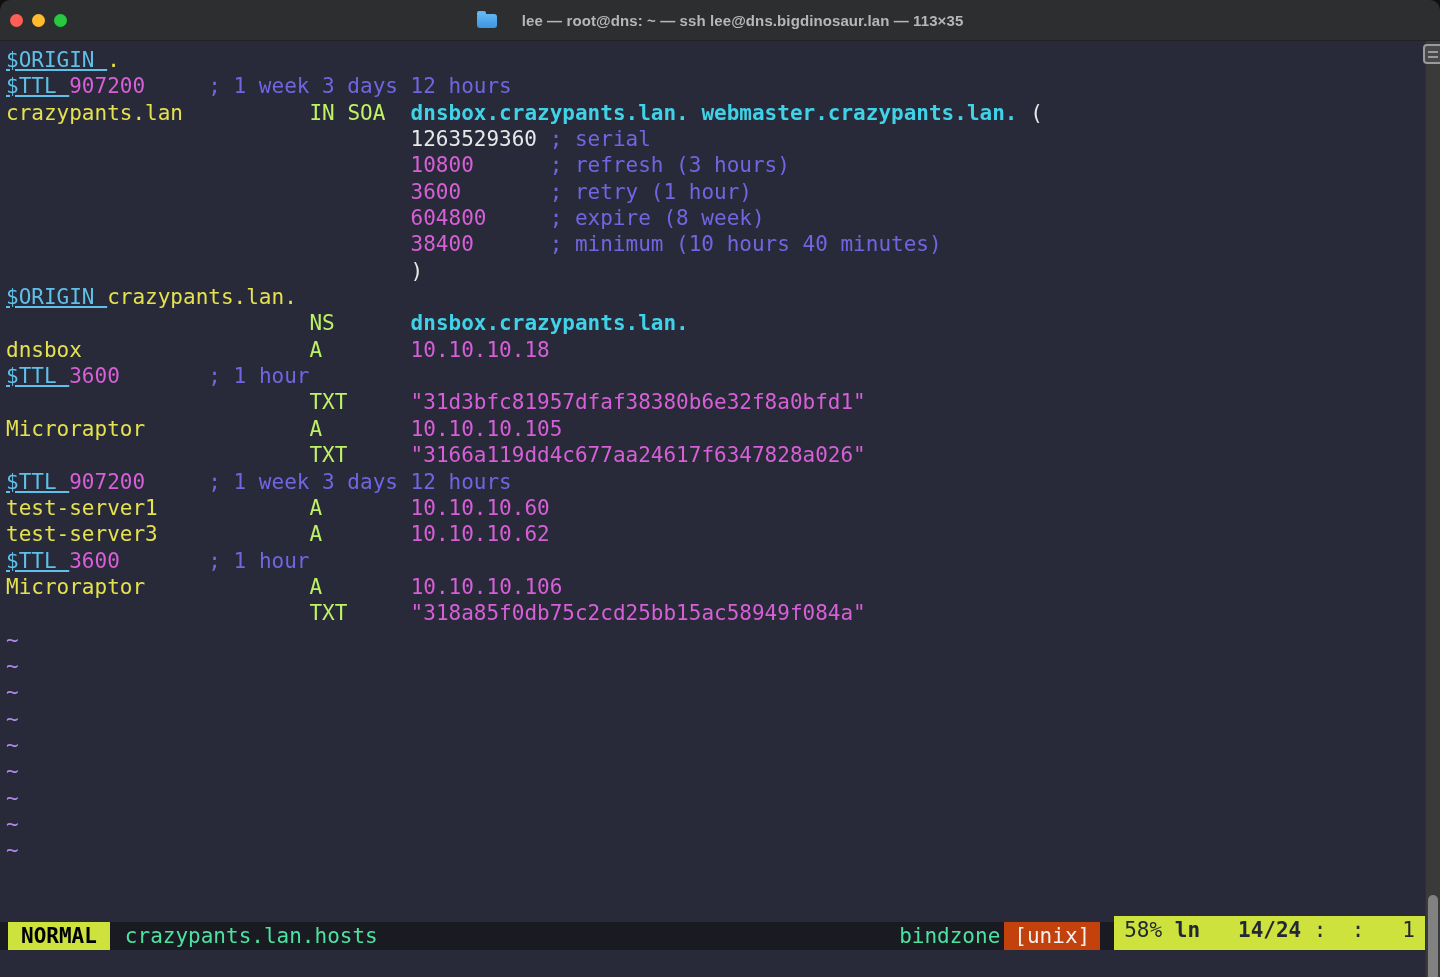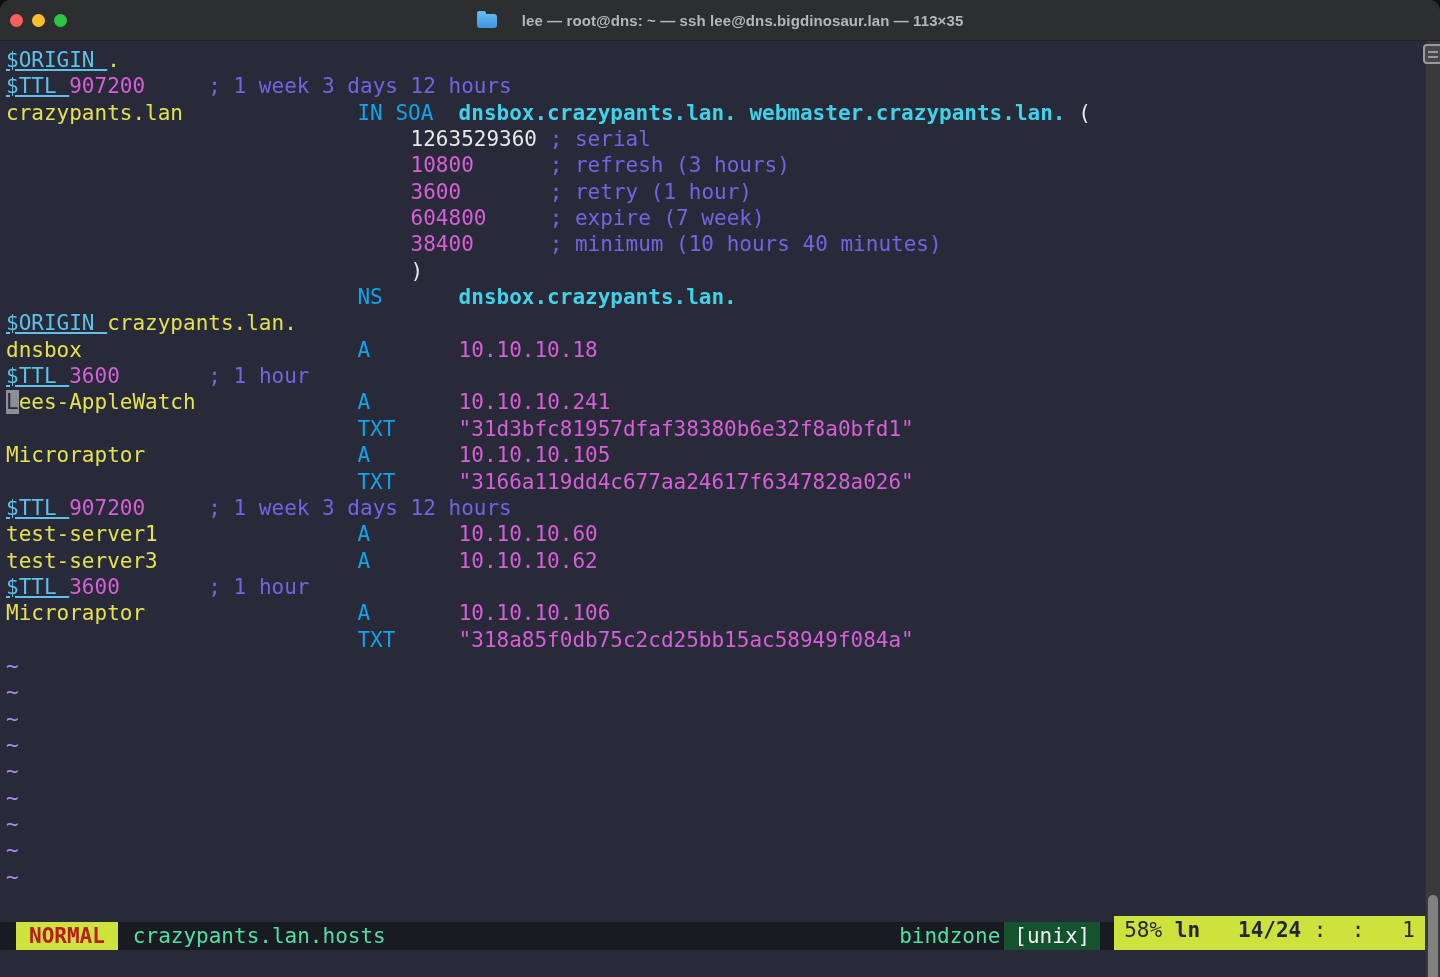--- a/index.html
+++ b/index.html
@@ -20,31 +20,31 @@
   .main{flex:1;display:flex;min-height:0;}
   .term-col{width:1426px;background:#282a39;display:flex;flex-direction:column;position:relative;}
   .term-lines{padding:6px 0 0 6px;font-size:21px;}
   .row{height:26.35px;line-height:26.35px;white-space:pre;font-size:21px;}
   
   .seg-kw{color:#5fc0e8;text-decoration:underline;}
   .seg-name{color:#e5e24e;}
   .seg-num{color:#d75fd7;}
   .seg-com{color:#7165e2;text-align:right;}
   .seg-host{color:#40d2e8;font-weight:bold;}
-  .seg-type{color:#0ea5e9;margin-left:48px;}
+  .seg-type{color:#bef264;}
   .seg-fg{color:#e8e8ea;}
   .seg-tilde{color:#b38bf0;}
   .seg-cursor{background:#8a8f98;color:#282a39;}
   
   .statusline{position:absolute;left:0;right:0;top:881px;height:28px;background:#191a22;display:flex;align-items:center;font-size:21px;}
-  .mode-badge{background:#cde23c;color:#b91c1c;font-weight:bold;padding:0 13px;height:28px;line-height:28px;margin-left:16px;}
+  .mode-badge{background:#cde23c;color:#000000;font-weight:bold;padding:0 13px;height:28px;line-height:28px;margin-left:8px;}
   .sl-filename{color:#4ce3a1;margin-left:15px;white-space:pre;}
   .sl-spacer{flex:1;}
   .sl-filetype{color:#4ce3a1;margin-right:4px;white-space:pre;}
-  .sl-format{background:#14532d;color:#f0f0f0;padding:0 10px;height:28px;line-height:28px;margin-right:14px;white-space:pre;}
+  .sl-format{background:#c2410c;color:#f0f0f0;padding:0 10px;height:28px;line-height:28px;margin-right:14px;white-space:pre;}
   .sl-right{background:#cde23c;color:#232735;height:40px;line-height:28px;padding:0 10px;white-space:pre;}
   .sl-right .b{font-weight:bold;}
   .cmdline{position:absolute;left:0;right:0;top:909px;bottom:0;background:#282a39;}
   
   .scrollbar{width:14px;background:#3a3a3b;position:relative;flex:0 0 14px;border-left:1px solid #2f2f30;}
   .split-btn{position:absolute;top:3px;left:50%;transform:translateX(-50%);width:20px;height:20px;background:#48484a;
              border:2px solid #9a9a9c;border-radius:4px;box-sizing:border-box;display:flex;flex-direction:column;justify-content:center;gap:3px;align-items:center;}
   .split-btn span{display:block;width:10px;height:2px;background:#9a9a9c;}
   .sb-thumb{position:absolute;bottom:-18px;left:2px;width:10px;height:100px;border-radius:5px;background:#818181;}
 </style>
@@ -67,28 +67,27 @@
 
   <div class="main">
     <div class="term-col">
       <div class="term-lines" id="term-lines">
           <div class="row"><span class="seg-kw">$ORIGIN </span><span class="seg-name">.</span></div>
           <div class="row"><span class="seg-kw">$TTL </span><span class="seg-num">907200</span><span class="seg-fg">     </span><span class="seg-com">; 1 week 3 days 12 hours</span></div>
           <div class="row"><span class="seg-name">crazypants.lan</span><span class="seg-fg">          </span><span class="seg-type">IN SOA</span><span class="seg-fg">  </span><span class="seg-host">dnsbox.crazypants.lan. webmaster.crazypants.lan.</span><span class="seg-fg"> (</span></div>
           <div class="row"><span class="seg-fg">                                </span><span class="seg-fg">1263529360</span><span class="seg-fg"> </span><span class="seg-com">; serial</span></div>
           <div class="row"><span class="seg-fg">                                </span><span class="seg-num">10800</span><span class="seg-fg">      </span><span class="seg-com">; refresh (3 hours)</span></div>
           <div class="row"><span class="seg-fg">                                </span><span class="seg-num">3600</span><span class="seg-fg">       </span><span class="seg-com">; retry (1 hour)</span></div>
-          <div class="row"><span class="seg-fg">                                </span><span class="seg-num">604800</span><span class="seg-fg">     </span><span class="seg-com">; expire (7 week)</span></div>
+          <div class="row"><span class="seg-fg">                                </span><span class="seg-num">604800</span><span class="seg-fg">     </span><span class="seg-com">; expire (8 week)</span></div>
           <div class="row"><span class="seg-fg">                                </span><span class="seg-num">38400</span><span class="seg-fg">      </span><span class="seg-com">; minimum (10 hours 40 minutes)</span></div>
           <div class="row"><span class="seg-fg">                                </span><span class="seg-fg">)</span></div>
+          <div class="row"><span class="seg-kw">$ORIGIN </span><span class="seg-name">crazypants.lan.</span></div>
           <div class="row"><span class="seg-fg">                        </span><span class="seg-type">NS</span><span class="seg-fg">      </span><span class="seg-host">dnsbox.crazypants.lan.</span></div>
-          <div class="row"><span class="seg-kw">$ORIGIN </span><span class="seg-name">crazypants.lan.</span></div>
           <div class="row"><span class="seg-name">dnsbox</span><span class="seg-fg">                  </span><span class="seg-type">A</span><span class="seg-fg">       </span><span class="seg-num">10.10.10.18</span></div>
           <div class="row"><span class="seg-kw">$TTL </span><span class="seg-num">3600</span><span class="seg-fg">       </span><span class="seg-com">; 1 hour</span></div>
-          <div class="row"><span class="seg-cursor">L</span><span class="seg-name">ees-AppleWatch</span><span class="seg-fg">         </span><span class="seg-type">A</span><span class="seg-fg">       </span><span class="seg-num">10.10.10.241</span></div>
           <div class="row"><span class="seg-fg">                        </span><span class="seg-type">TXT</span><span class="seg-fg">     </span><span class="seg-num">"31d3bfc81957dfaf38380b6e32f8a0bfd1"</span></div>
           <div class="row"><span class="seg-name">Microraptor</span><span class="seg-fg">             </span><span class="seg-type">A</span><span class="seg-fg">       </span><span class="seg-num">10.10.10.105</span></div>
           <div class="row"><span class="seg-fg">                        </span><span class="seg-type">TXT</span><span class="seg-fg">     </span><span class="seg-num">"3166a119dd4c677aa24617f6347828a026"</span></div>
           <div class="row"><span class="seg-kw">$TTL </span><span class="seg-num">907200</span><span class="seg-fg">     </span><span class="seg-com">; 1 week 3 days 12 hours</span></div>
           <div class="row"><span class="seg-name">test-server1</span><span class="seg-fg">            </span><span class="seg-type">A</span><span class="seg-fg">       </span><span class="seg-num">10.10.10.60</span></div>
           <div class="row"><span class="seg-name">test-server3</span><span class="seg-fg">            </span><span class="seg-type">A</span><span class="seg-fg">       </span><span class="seg-num">10.10.10.62</span></div>
           <div class="row"><span class="seg-kw">$TTL </span><span class="seg-num">3600</span><span class="seg-fg">       </span><span class="seg-com">; 1 hour</span></div>
           <div class="row"><span class="seg-name">Microraptor</span><span class="seg-fg">             </span><span class="seg-type">A</span><span class="seg-fg">       </span><span class="seg-num">10.10.10.106</span></div>
           <div class="row"><span class="seg-fg">                        </span><span class="seg-type">TXT</span><span class="seg-fg">     </span><span class="seg-num">"318a85f0db75c2cd25bb15ac58949f084a"</span></div>
           <div class="row seg-tilde">~</div>

